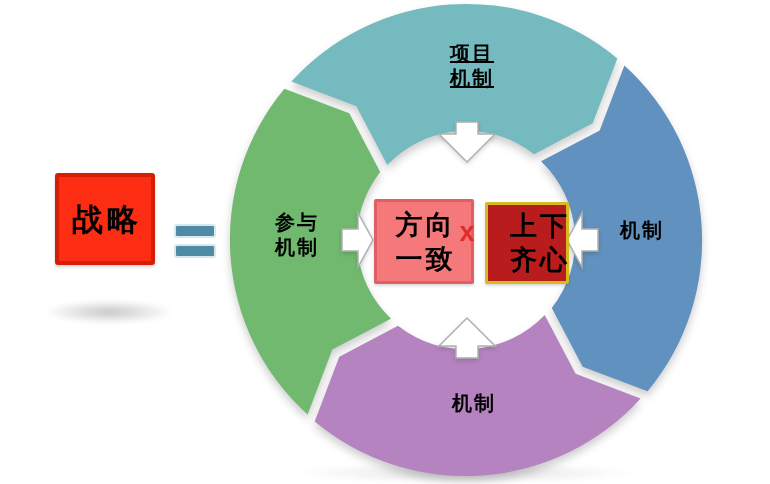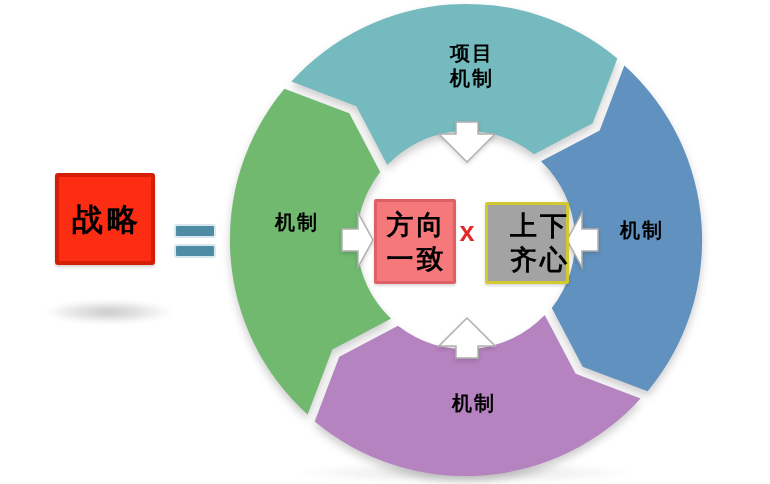--- a/index.html
+++ b/index.html
@@ -32,32 +32,32 @@
   
   svg.ring{position:absolute;left:0;top:0;}
   .seg-group{filter:drop-shadow(0 5px 4px rgba(0,0,0,0.20));}
   .arrow-group{filter:drop-shadow(0 2px 2px rgba(0,0,0,0.15));}
   .arrow-group polygon{stroke-width:1.5;stroke-linejoin:miter;}
 
   
   .seg-label{position:absolute;width:90px;text-align:center;color:#000;font-weight:800;
     font-size:20px;line-height:25px;letter-spacing:2px;text-indent:2px;}
   .seg-label span{display:block;}
-  .label-top{left:426px;top:41px;}
+  .label-top{left:426px;top:41px;text-decoration:underline;}
   .label-right{left:596px;top:218px;}
   .label-bottom{left:428px;top:391px;}
   .label-left{left:251px;top:210px;}
 
   
   .center-box{position:absolute;box-sizing:border-box;border-radius:2px;
     display:flex;flex-direction:column;justify-content:center;align-items:center;
     box-shadow:0 2px 3px rgba(0,0,0,0.15);}
   .center-box .line{font-size:27px;line-height:34px;font-weight:800;color:#000;
     letter-spacing:3px;text-indent:3px;white-space:nowrap;}
-  .box-direction{left:374px;top:199px;width:82px;height:85px;border:3px solid rgba(214,88,92,0.75);}
+  .box-direction{left:374px;top:199px;width:100px;height:85px;border:3px solid rgba(214,88,92,0.75);}
   .box-unity{left:485px;top:202px;width:84px;height:82px;border:3px solid rgba(215,205,35,0.9);}
   .operator{position:absolute;left:453px;top:217px;width:28px;text-align:center;
     font-size:27px;font-weight:800;}
 </style>
 </head>
 <body>
 
 <div class="canvas">
 
   <div class="floor-shadow shadow-goal"></div>
@@ -92,26 +92,27 @@
     <span>项目</span>
     <span>机制</span>
   </div>
   <div class="seg-label label-right">
     <span>机制</span>
   </div>
   <div class="seg-label label-bottom">
     <span>机制</span>
   </div>
   <div class="seg-label label-left">
+    <span>参与</span>
     <span>机制</span>
   </div>
 
   <div class="center-box box-direction" style="background-color: rgb(245, 121, 123);">
     <div class="line">方向</div>
     <div class="line">一致</div>
   </div>
   <div class="operator" style="color: rgb(225, 43, 43);">x</div>
-  <div class="center-box box-unity" style="background-color: #a3a3a3; padding-left: 23px;">
+  <div class="center-box box-unity" style="background-color: #b91c1c; padding-left: 23px;">
     <div class="line">上下</div>
     <div class="line">齐心</div>
   </div>
 
 </div>
 
 </body></html>

